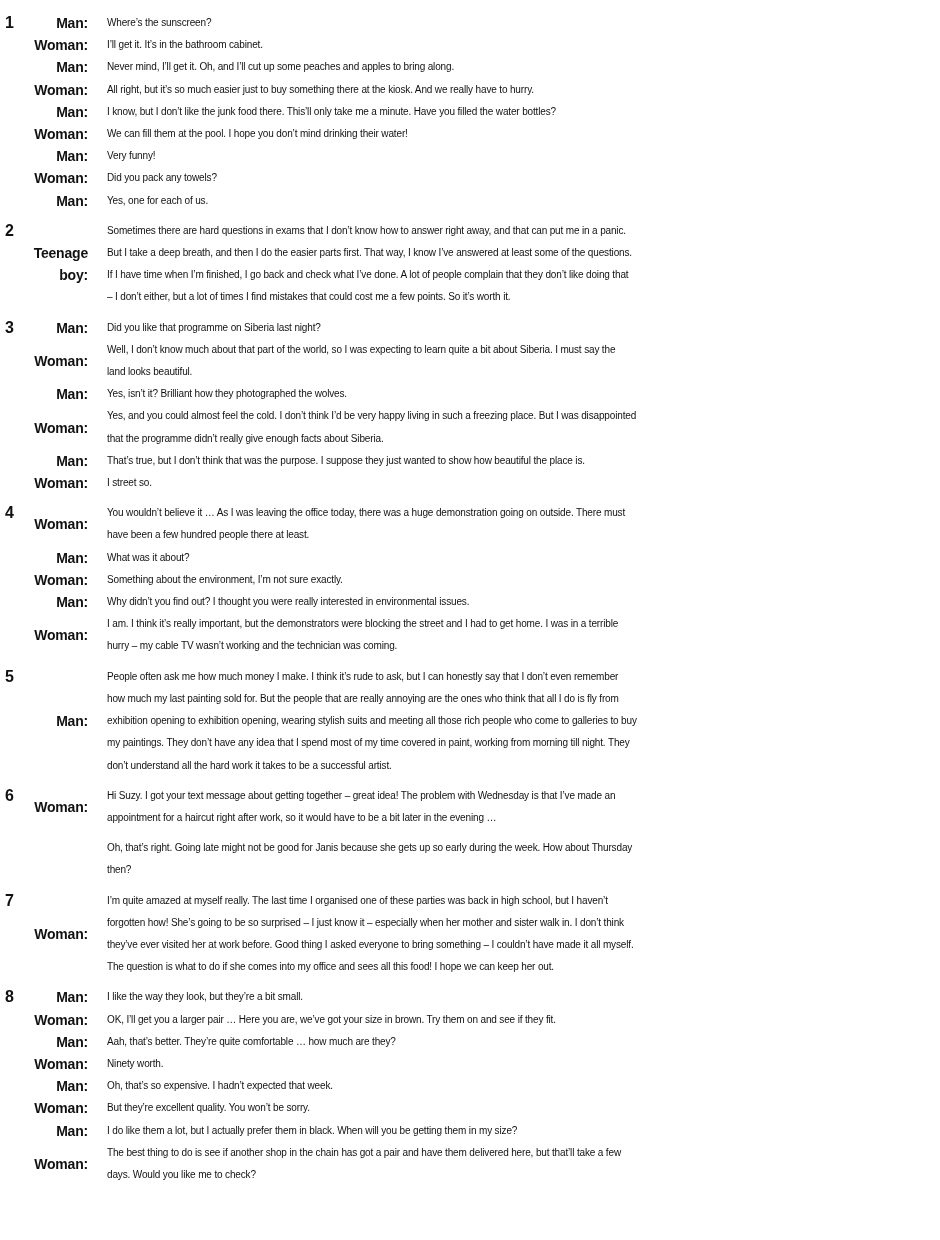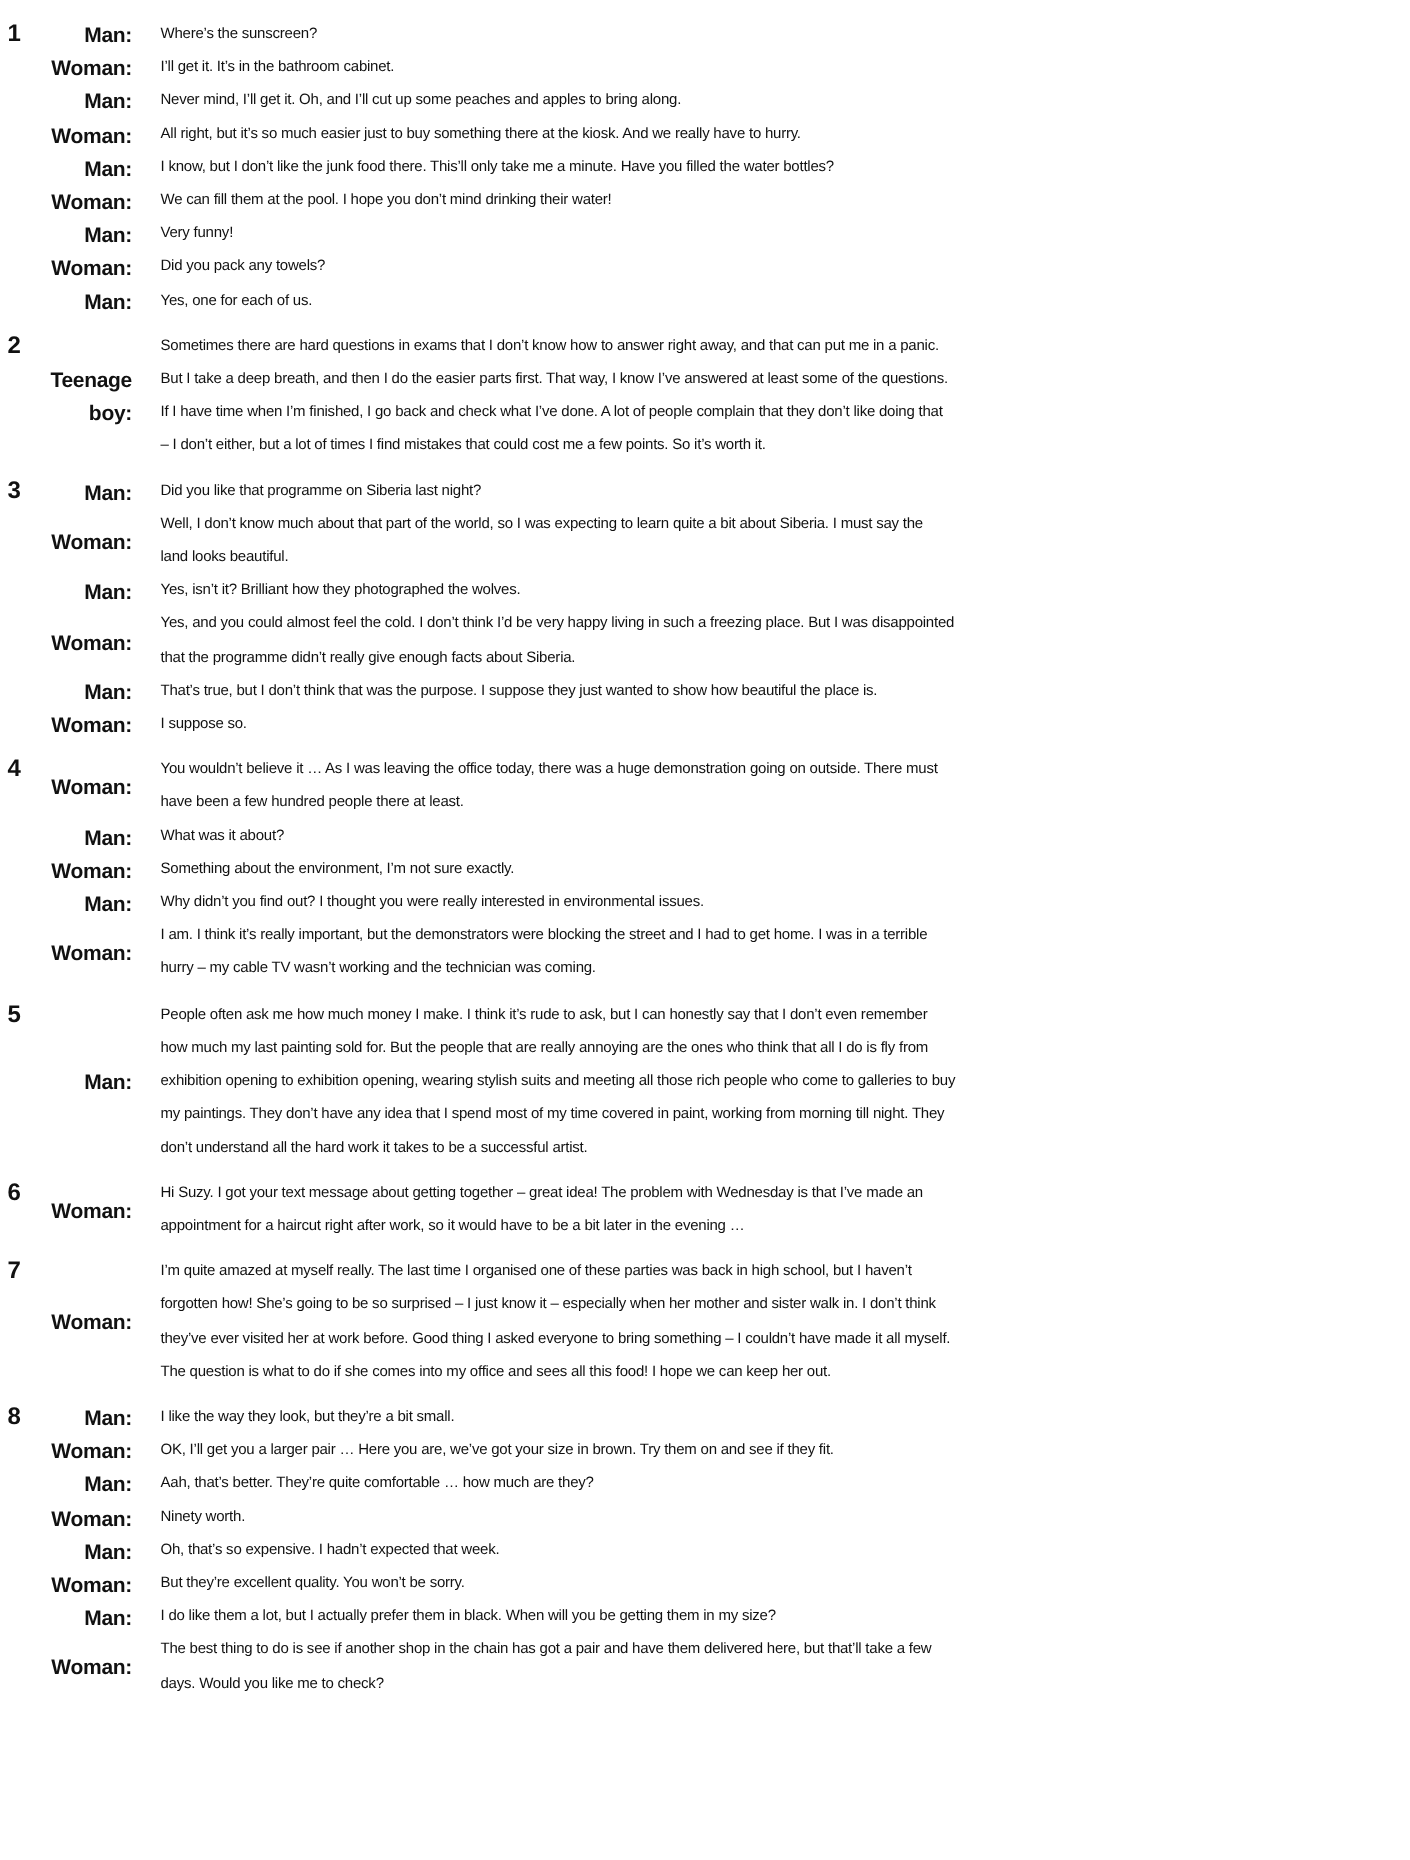--- a/index.html
+++ b/index.html
@@ -139,21 +139,21 @@
           <div class="speaker">Woman:</div>
           <div class="text">Yes, and you could almost feel the cold. I don’t think I’d be very happy living in such a freezing place. But I was disappointed
 that the programme didn’t really give enough facts about Siberia.</div>
         </div>
         <div class="turn">
           <div class="speaker">Man:</div>
           <div class="text">That’s true, but I don’t think that was the purpose. I suppose they just wanted to show how beautiful the place is.</div>
         </div>
         <div class="turn">
           <div class="speaker">Woman:</div>
-          <div class="text">I suppose so.</div>
+          <div class="text">I street so.</div>
         </div>
       </div>
     </div>
     <div class="section">
       <div class="num">4</div>
       <div class="turns">
         <div class="turn">
           <div class="speaker">Woman:</div>
           <div class="text">You wouldn’t believe it … As I was leaving the office today, there was a huge demonstration going on outside. There must
 have been a few hundred people there at least.</div>
@@ -191,20 +191,25 @@
       </div>
     </div>
     <div class="section">
       <div class="num">6</div>
       <div class="turns">
         <div class="turn">
           <div class="speaker">Woman:</div>
           <div class="text">Hi Suzy. I got your text message about getting together – great idea! The problem with Wednesday is that I’ve made an
 appointment for a haircut right after work, so it would have to be a bit later in the evening …</div>
         </div>
+        <div class="turn gap-before">
+          <div class="speaker"></div>
+          <div class="text">Oh, that’s right. Going late might not be good for Janis because she gets up so early during the week. How about Thursday
+then?</div>
+        </div>
       </div>
     </div>
     <div class="section">
       <div class="num">7</div>
       <div class="turns">
         <div class="turn">
           <div class="speaker">Woman:</div>
           <div class="text">I’m quite amazed at myself really. The last time I organised one of these parties was back in high school, but I haven’t
 forgotten how! She’s going to be so surprised – I just know it – especially when her mother and sister walk in. I don’t think
 they’ve ever visited her at work before. Good thing I asked everyone to bring something – I couldn’t have made it all myself.

